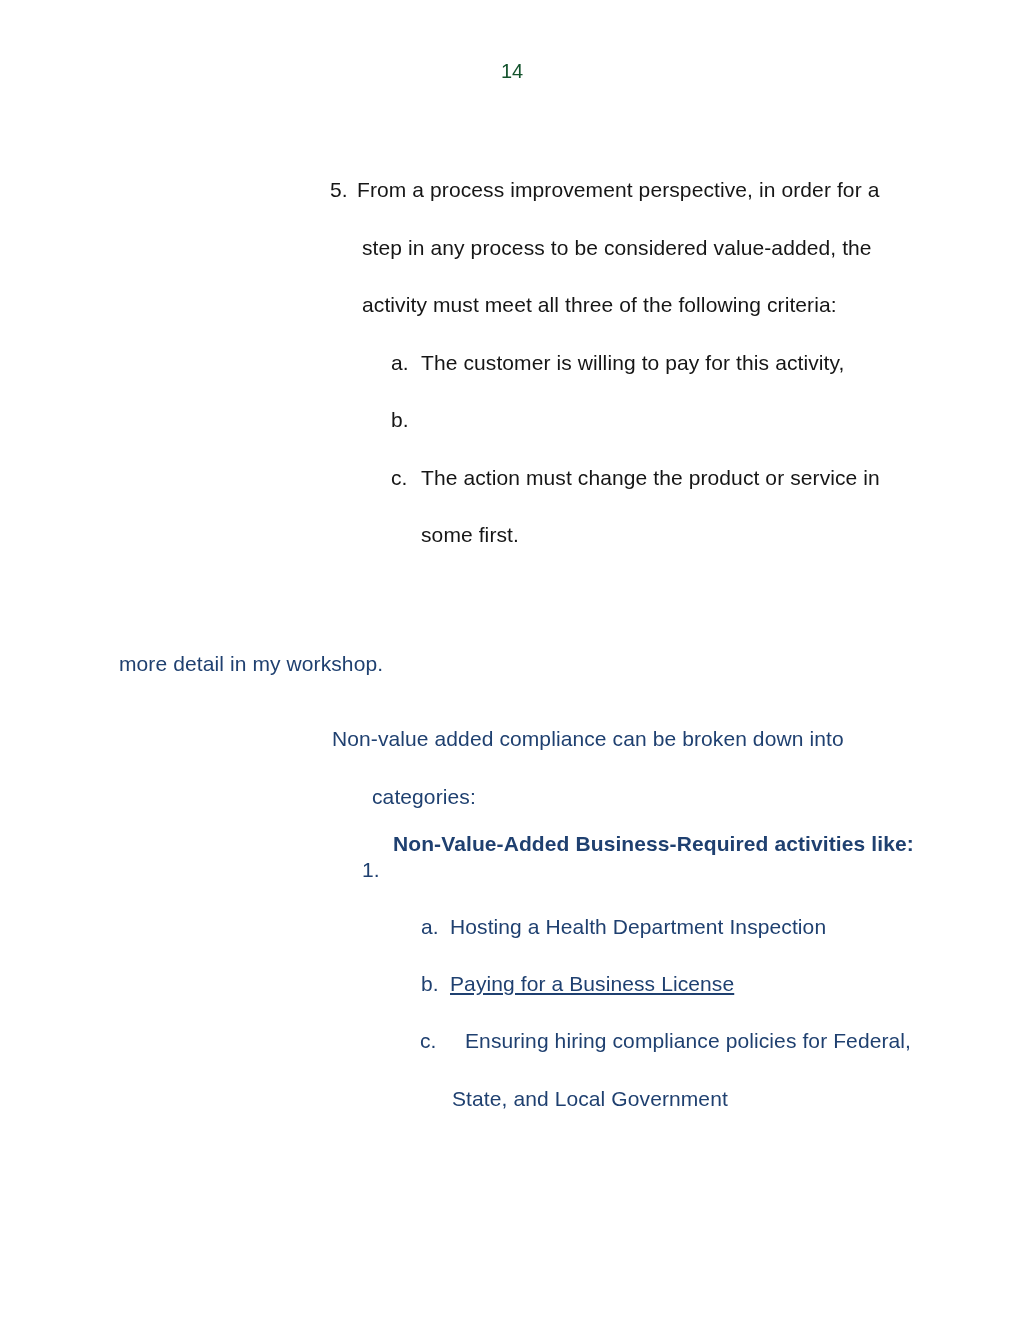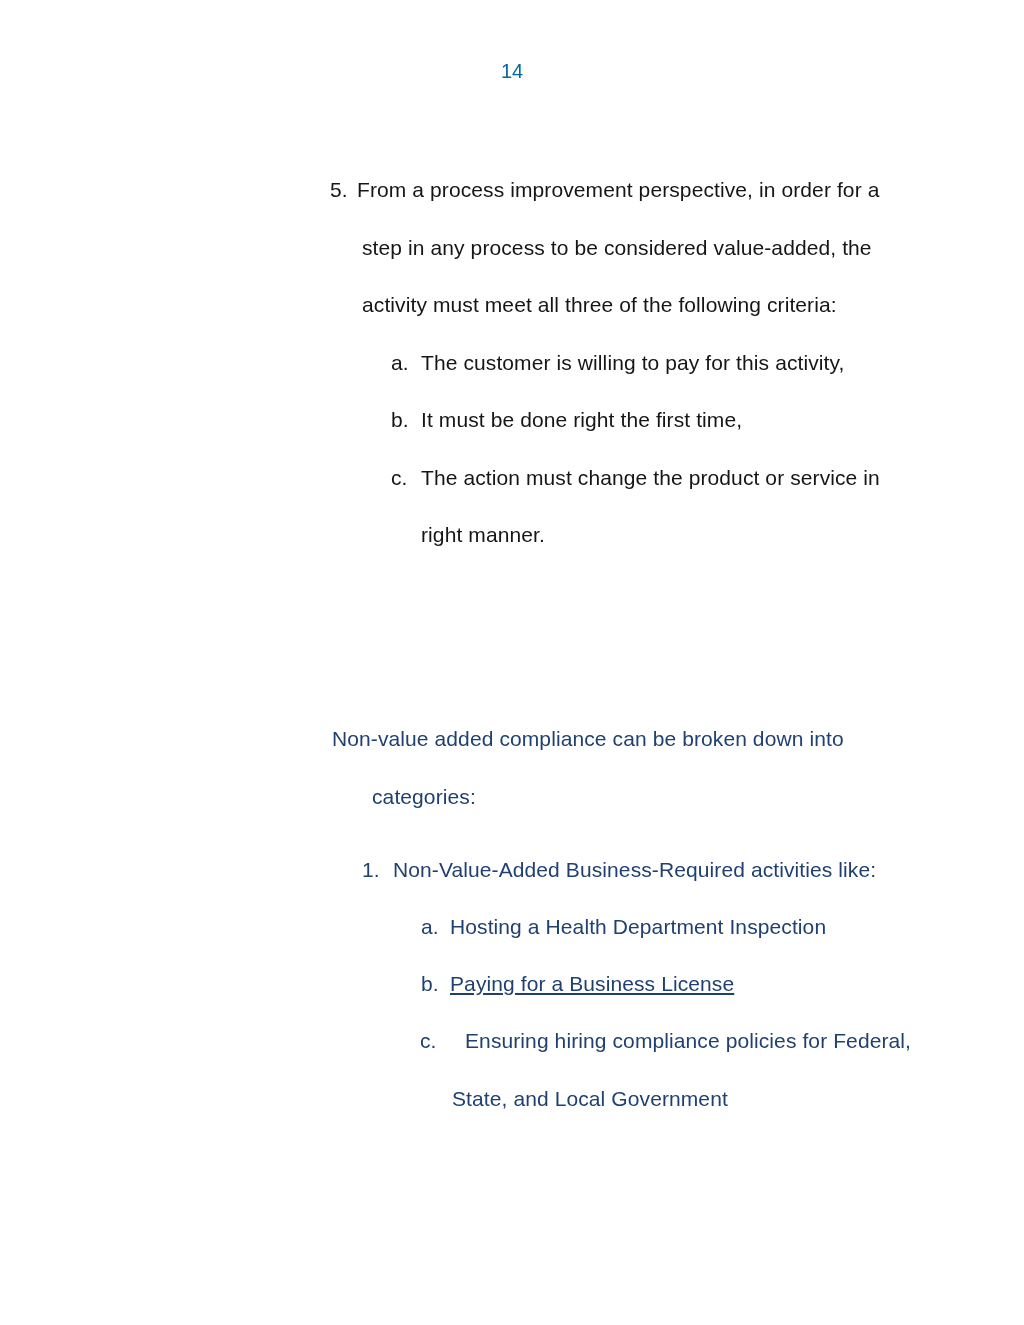--- a/index.html
+++ b/index.html
@@ -25,51 +25,51 @@
   }
   .blue {
     color: #1f4070;
   }
   .page-num {
     position: absolute;
     left: 0;
     width: 100%;
     text-align: center;
     font-size: 20px;
-    color: #0369a1;
+    color: #14532d;
   }
 </style>
 </head>
 <body>
 
 <div class="doc-page">
 
   <div class="page-num" style="top:60px;">14</div>
 
   <span class="ln" style="top:178px; left:330px;">5.</span>
   <span class="ln" style="top:178px; left:357px;">From a process improvement perspective, in order for a</span>
   <span class="ln" style="top:236px; left:362px;">step in any process to be considered value-added, the</span>
   <span class="ln" style="top:293px; left:362px;">activity must meet all three of the following criteria:</span>
 
   <span class="ln" style="top:351px; left:391px;">a.</span>
   <span class="ln" style="top:351px; left:421px;">The customer is willing to pay for this activity,</span>
 
   <span class="ln" style="top:408px; left:391px;">b.</span>
-  <span class="ln" style="top:408px; left:421px;">It must be done right the first time,</span>
 
   <span class="ln" style="top:466px; left:391px;">c.</span>
   <span class="ln" style="top:466px; left:421px;">The action must change the product or service in</span>
-  <span class="ln" style="top:523px; left:421px;">right manner.</span>
+  <span class="ln" style="top:523px; left:421px;">some first.</span>
 
+  <span class="ln blue" style="top:652px; left:119px;">more detail in my workshop.</span>
 
   <span class="ln blue" style="top:727px; left:332px;">Non-value added compliance can be broken down into</span>
   <span class="ln blue" style="top:785px; left:332px;margin-left:40px;">categories:</span>
 
   <span class="ln blue" style="top:858px; left:362px;">1.</span>
-  <span class="ln blue" style="top:858px; left:393px;">Non-Value-Added Business-Required activities like:</span>
+  <span class="ln blue" style="top:832px; left:393px;font-weight:bold;">Non-Value-Added Business-Required activities like:</span>
 
   <span class="ln blue" style="top:915px; left:421px;">a.</span>
   <span class="ln blue" style="top:915px; left:450px;">Hosting a Health Department Inspection</span>
 
   <span class="ln blue" style="top:972px; left:421px;">b.</span>
   <span class="ln blue" style="top:972px; left:450px;text-decoration:underline;">Paying for a Business License</span>
 
   <span class="ln blue" style="top:1029px; left:420px;">c.</span>
   <span class="ln blue" style="top:1029px; left:452px;margin-left:13px;">Ensuring hiring compliance policies for Federal,</span>
   <span class="ln blue" style="top:1087px; left:452px;">State, and Local Government</span>

